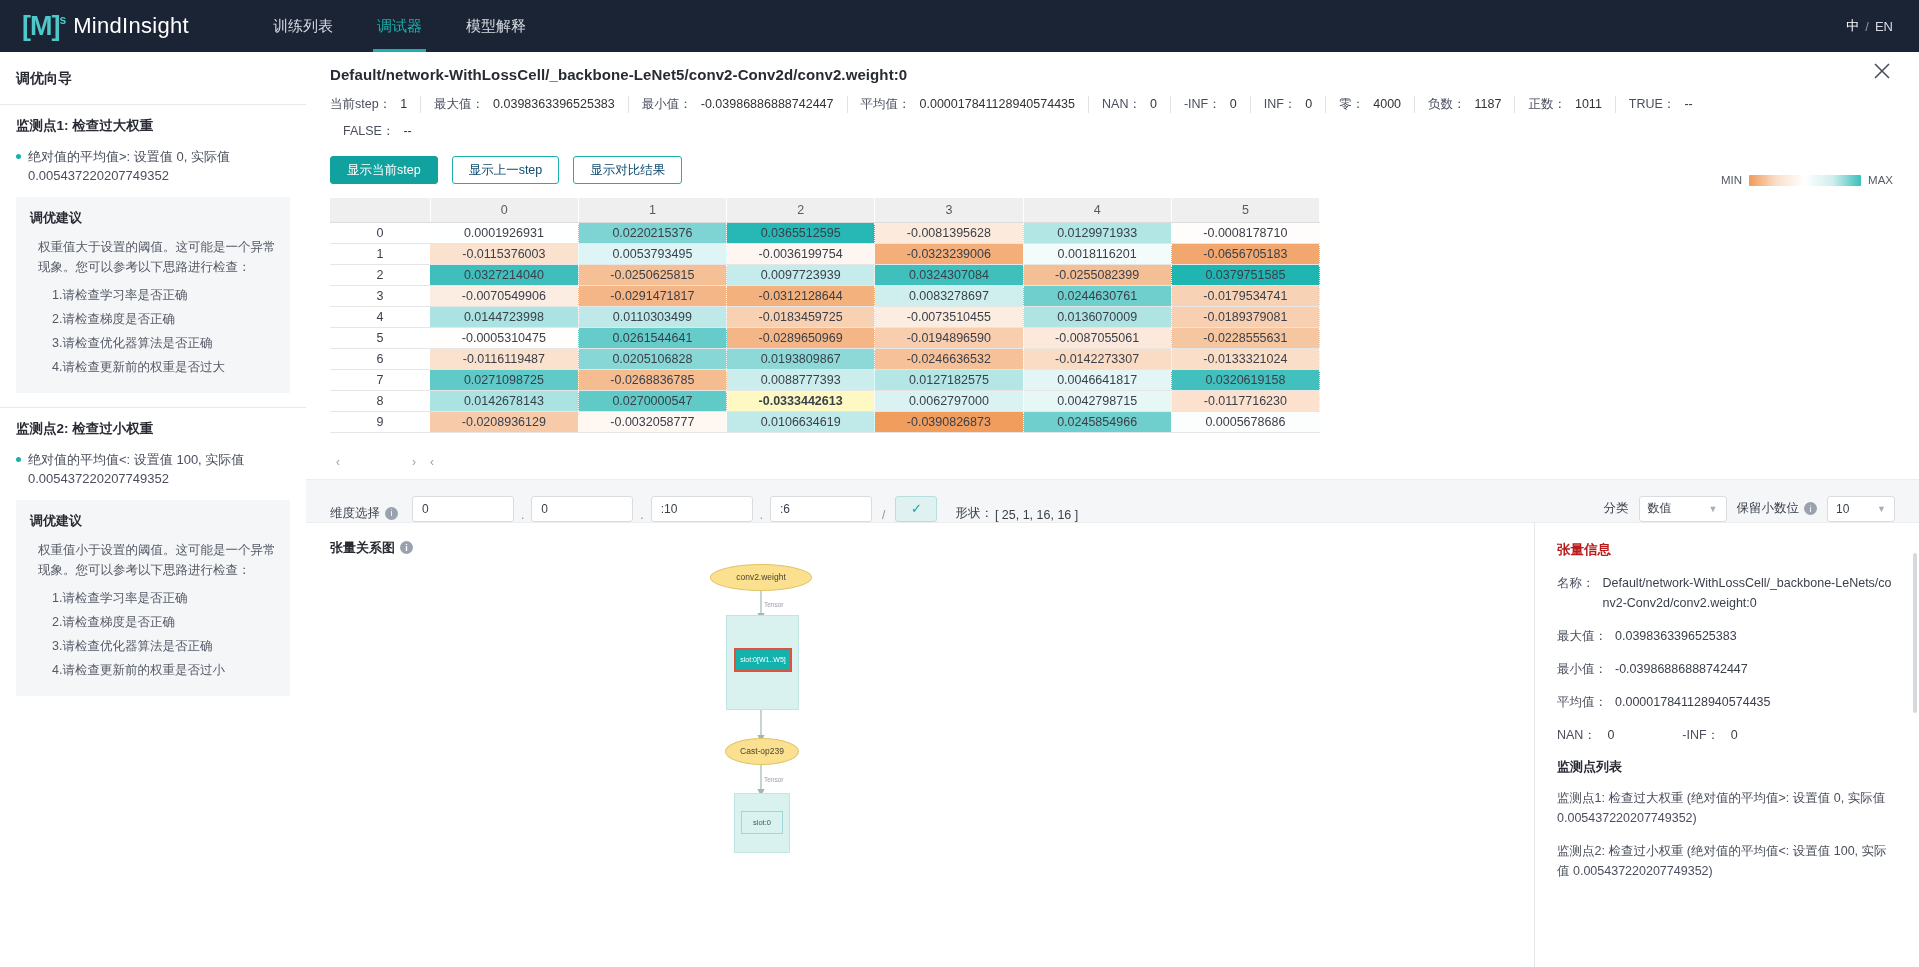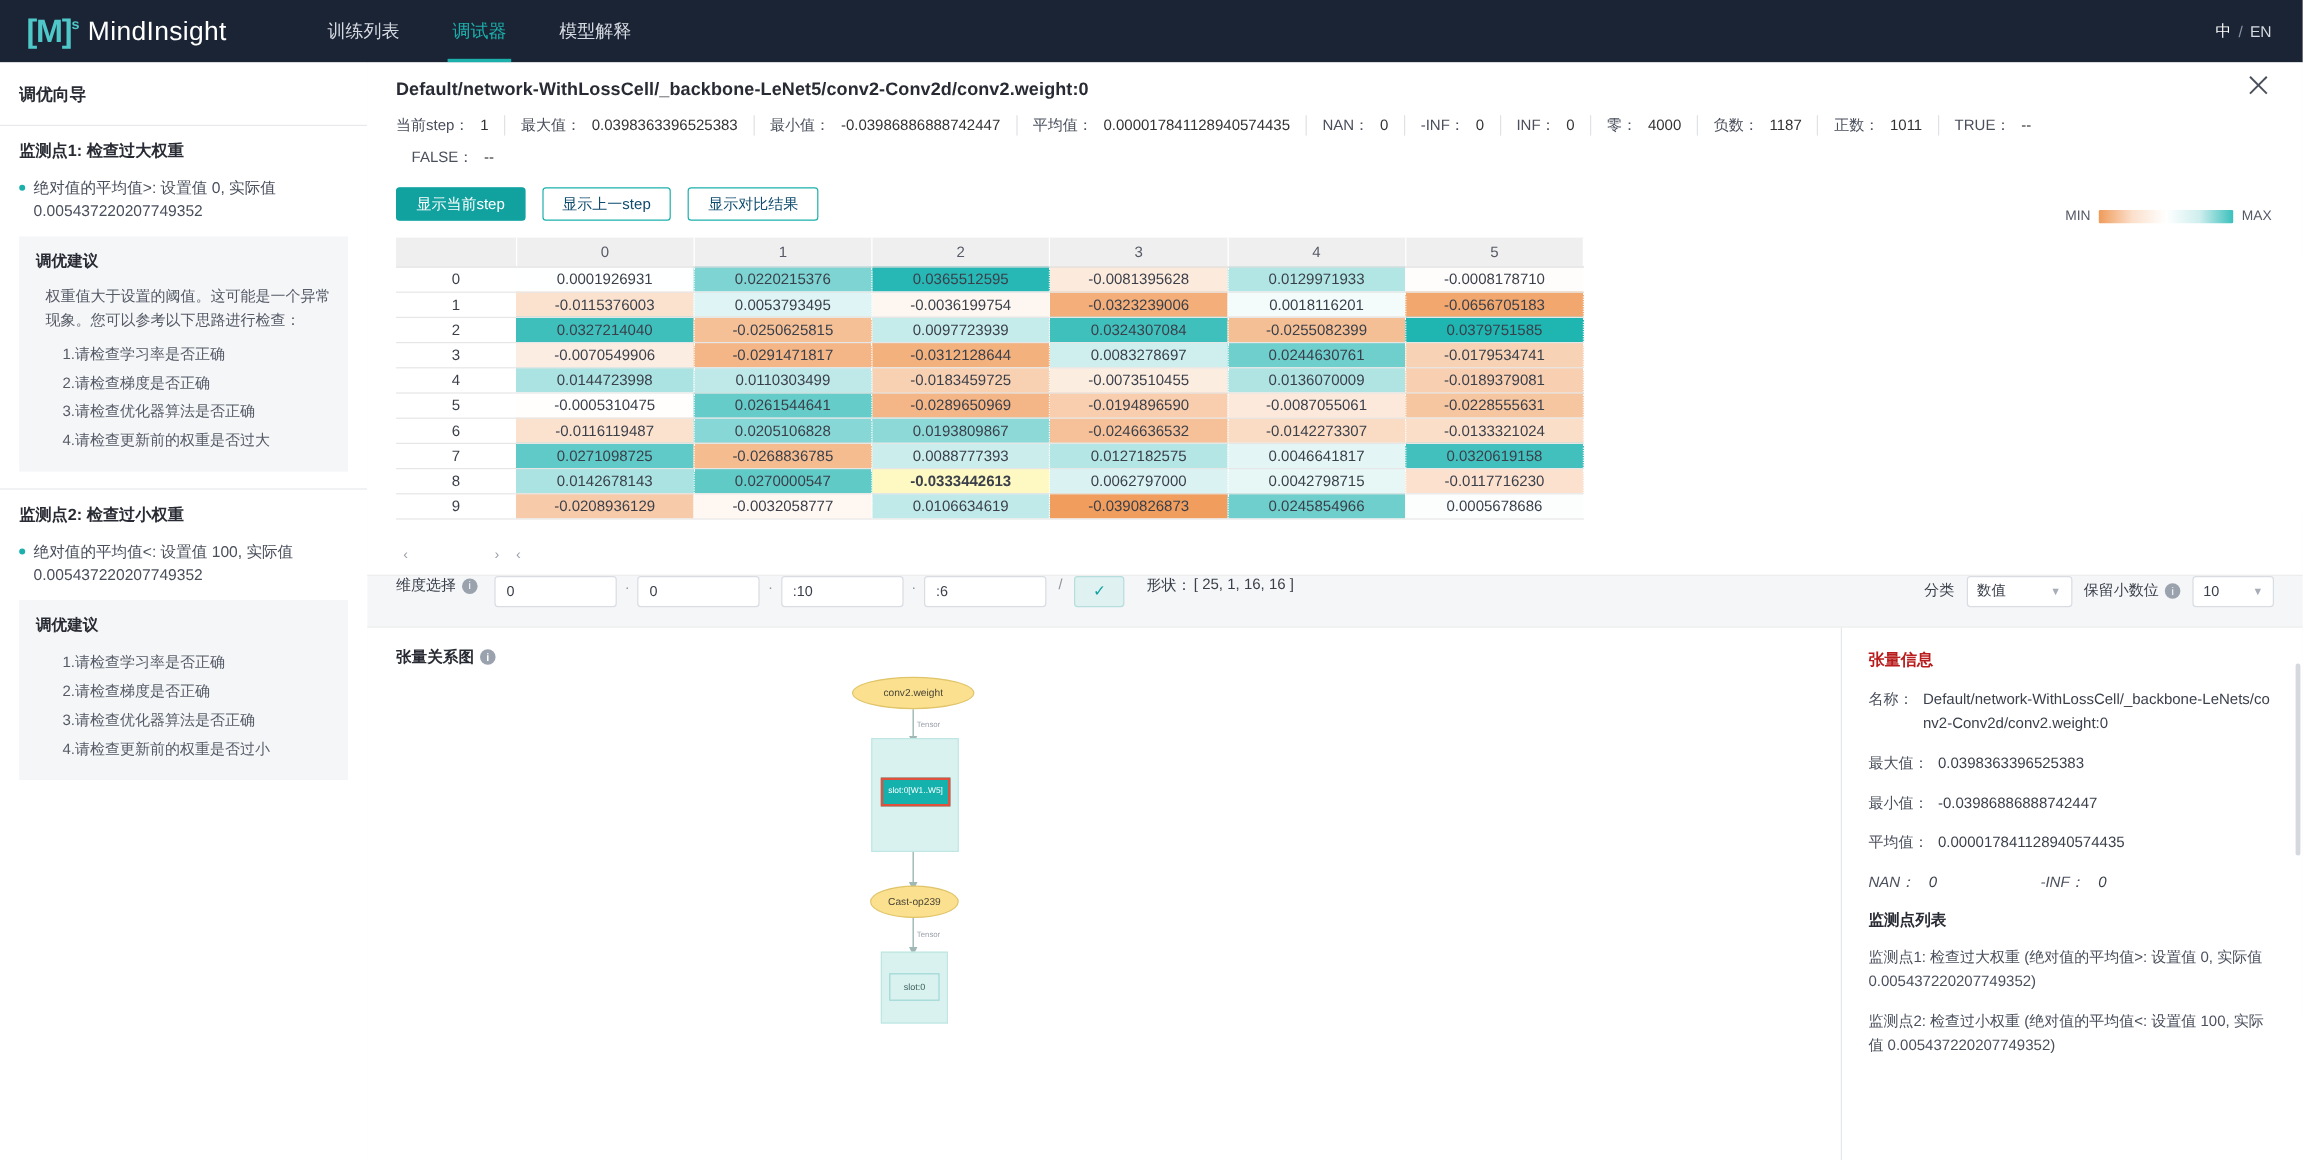--- a/index.html
+++ b/index.html
@@ -163,21 +163,21 @@
   
   .pager {
     margin: 22px 0 0 24px; display: flex; align-items: center;
     gap: 2px; font-size: 12px; color: #9aa0ab;
   }
   .pager .arrow { padding: 0 6px; cursor: pointer; }
 
   
   .dimbar {
     margin-top: 10px; height: 44px; background: #f5f6f8;
-    display: flex; align-items: flex-start; padding: 0 24px;
+    display: flex; align-items: flex-end; padding: 0 24px;
     border-top: 1px solid #ededed; border-bottom: 1px solid #ededed;
   }
   .dim-label { font-size: 12.5px; color: #3a3f4a; display: flex; align-items: center; }
   .info-i {
     display: inline-flex; width: 13px; height: 13px; border-radius: 50%;
     background: #9aa2ae; color: #fff; font-size: 9px;
     align-items: center; justify-content: center; margin-left: 5px;
     font-style: normal; cursor: pointer;
   }
   .dim-input {
@@ -249,21 +249,21 @@
   .info-title {
     font-size: 13.5px; font-weight: bold; color: #b91c1c;
     margin-bottom: 14px;
   }
   .info-line {
     font-size: 12.5px; color: #4a4f5c; line-height: 20px;
     margin-bottom: 13px; display: flex;
   }
   .info-k { white-space: nowrap; color: #4a4f5c; }
   .info-v { color: #3a3f4a; margin-left: 8px; word-break: break-all; }
-  .info-pair { display: flex; gap: 86px; font-style: italic; }
+  .info-pair { display: flex; gap: 68px; }
   .info-sub {
     font-size: 13px; font-weight: bold; color: #282b33;
     margin: 6px 0 12px 0;
   }
   .info-watch {
     font-size: 12.5px; color: #4a4f5c; line-height: 20px;
     margin-bottom: 13px;
   }
   .panel-scrollbar {
     position: absolute; right: 2px; top: 30px; width: 4px; height: 160px;
@@ -319,20 +319,21 @@
     <div class="watch-divider"></div>
 
     <div class="watch-block">
       <div class="watch-head">监测点2: 检查过小权重</div>
       <div class="watch-cond">
         <span class="bullet"></span>
         <span>绝对值的平均值&lt;: 设置值 100, 实际值 0.005437220207749352</span>
       </div>
       <div class="advice-box">
         <div class="advice-title">调优建议</div>
+        <div class="advice-text">权重值小于设置的阈值。这可能是一个异常现象。您可以参考以下思路进行检查：</div>
         <ul class="advice-list">
           <li>1.请检查学习率是否正确</li>
           <li>2.请检查梯度是否正确</li>
           <li>3.请检查优化器算法是否正确</li>
           <li>4.请检查更新前的权重是否过小</li>
         </ul>
       </div>
     </div>
 
   </div>

